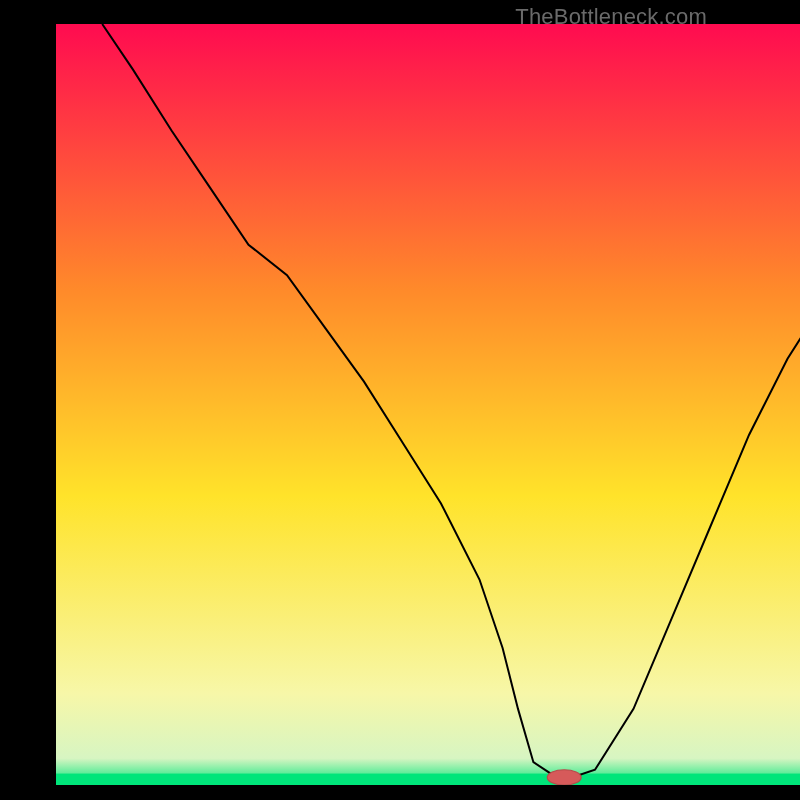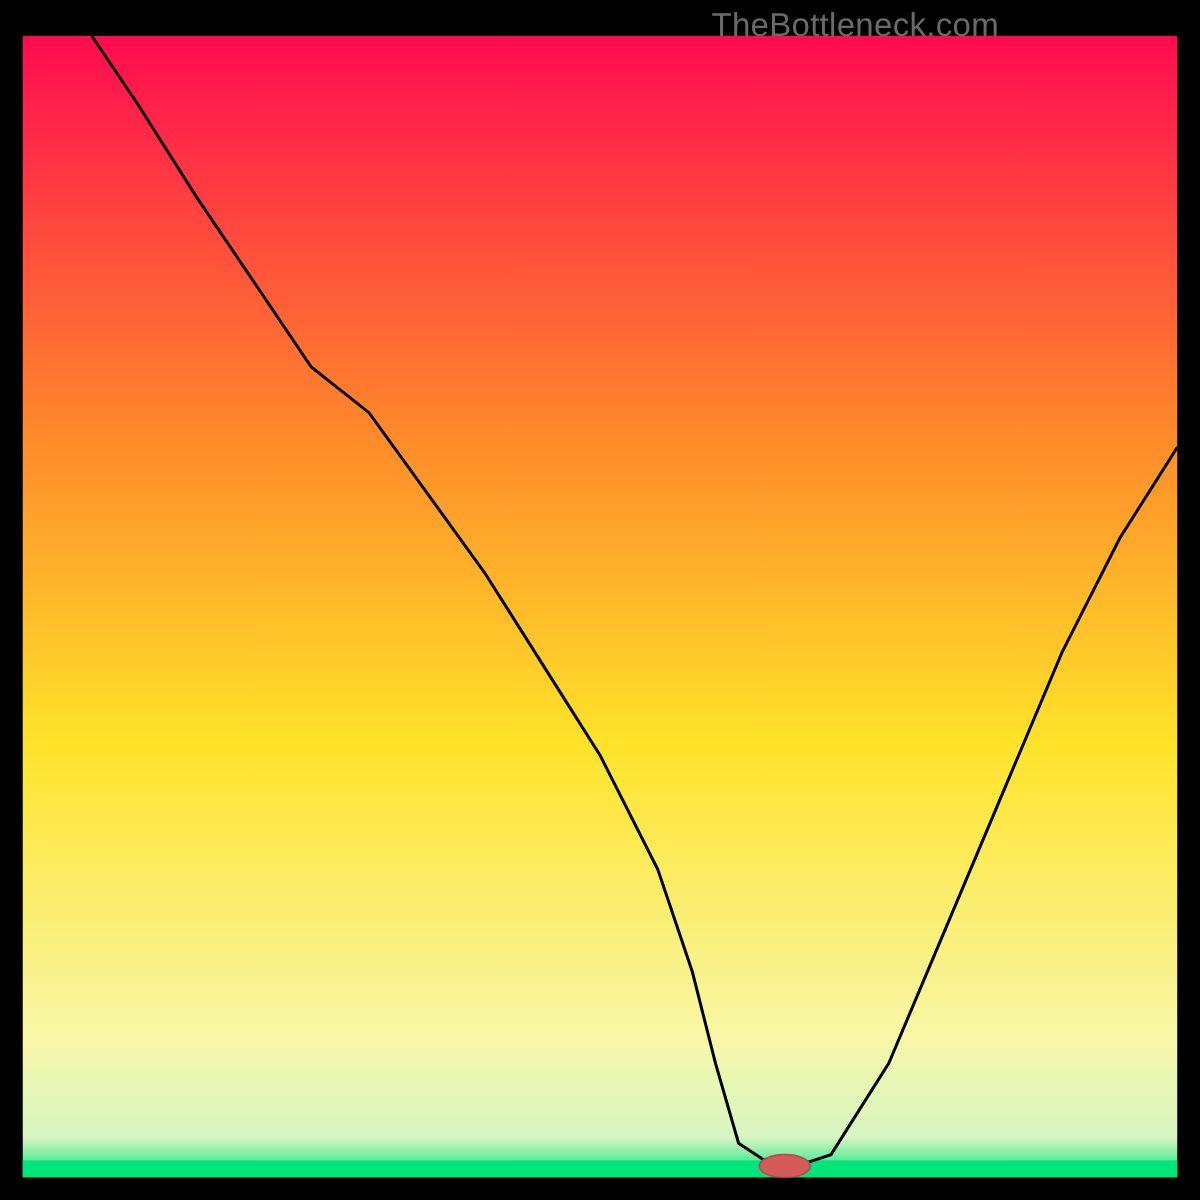--- a/index.html
+++ b/index.html
@@ -9,20 +9,21 @@
     height: 800px;
     background: #000;
     overflow: hidden;
     font-family: Arial, Helvetica, sans-serif;
   }
   .frame {
     position: relative;
     width: 680px;
     height: 800px;
     background: #000;
+    margin-left: 41px;
   }
   .watermark {
     position: absolute;
     top: 4px;
     right: 14px;
     color: #6a6a6a;
     font-size: 22px;
     font-weight: 500;
     letter-spacing: 0.2px;
     z-index: 20;

